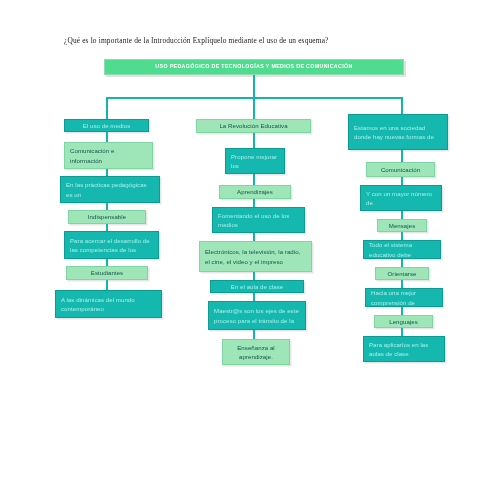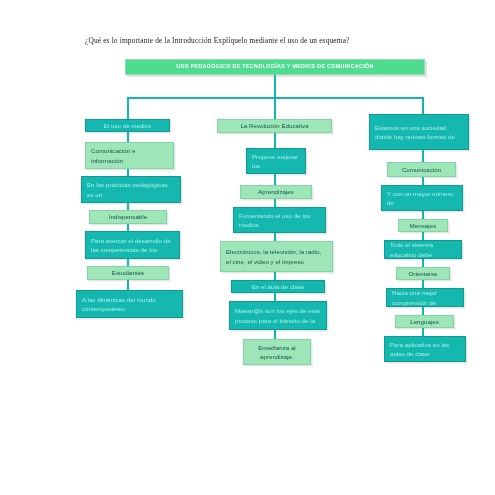--- a/index.html
+++ b/index.html
@@ -12,21 +12,20 @@
     background: #ffffff;
     font-family: "Liberation Sans", sans-serif;
     overflow: hidden;
     position: relative;
   }
 
   #page {
     position: relative;
     width: 401px;
     height: 495px;
-    margin-left: 21px;
   }
 
   
   #question {
     position: absolute;
     left: 64px;
     top: 36px;
     width: 400px;
     font-family: "Liberation Serif", serif;
     font-size: 7.4px;

